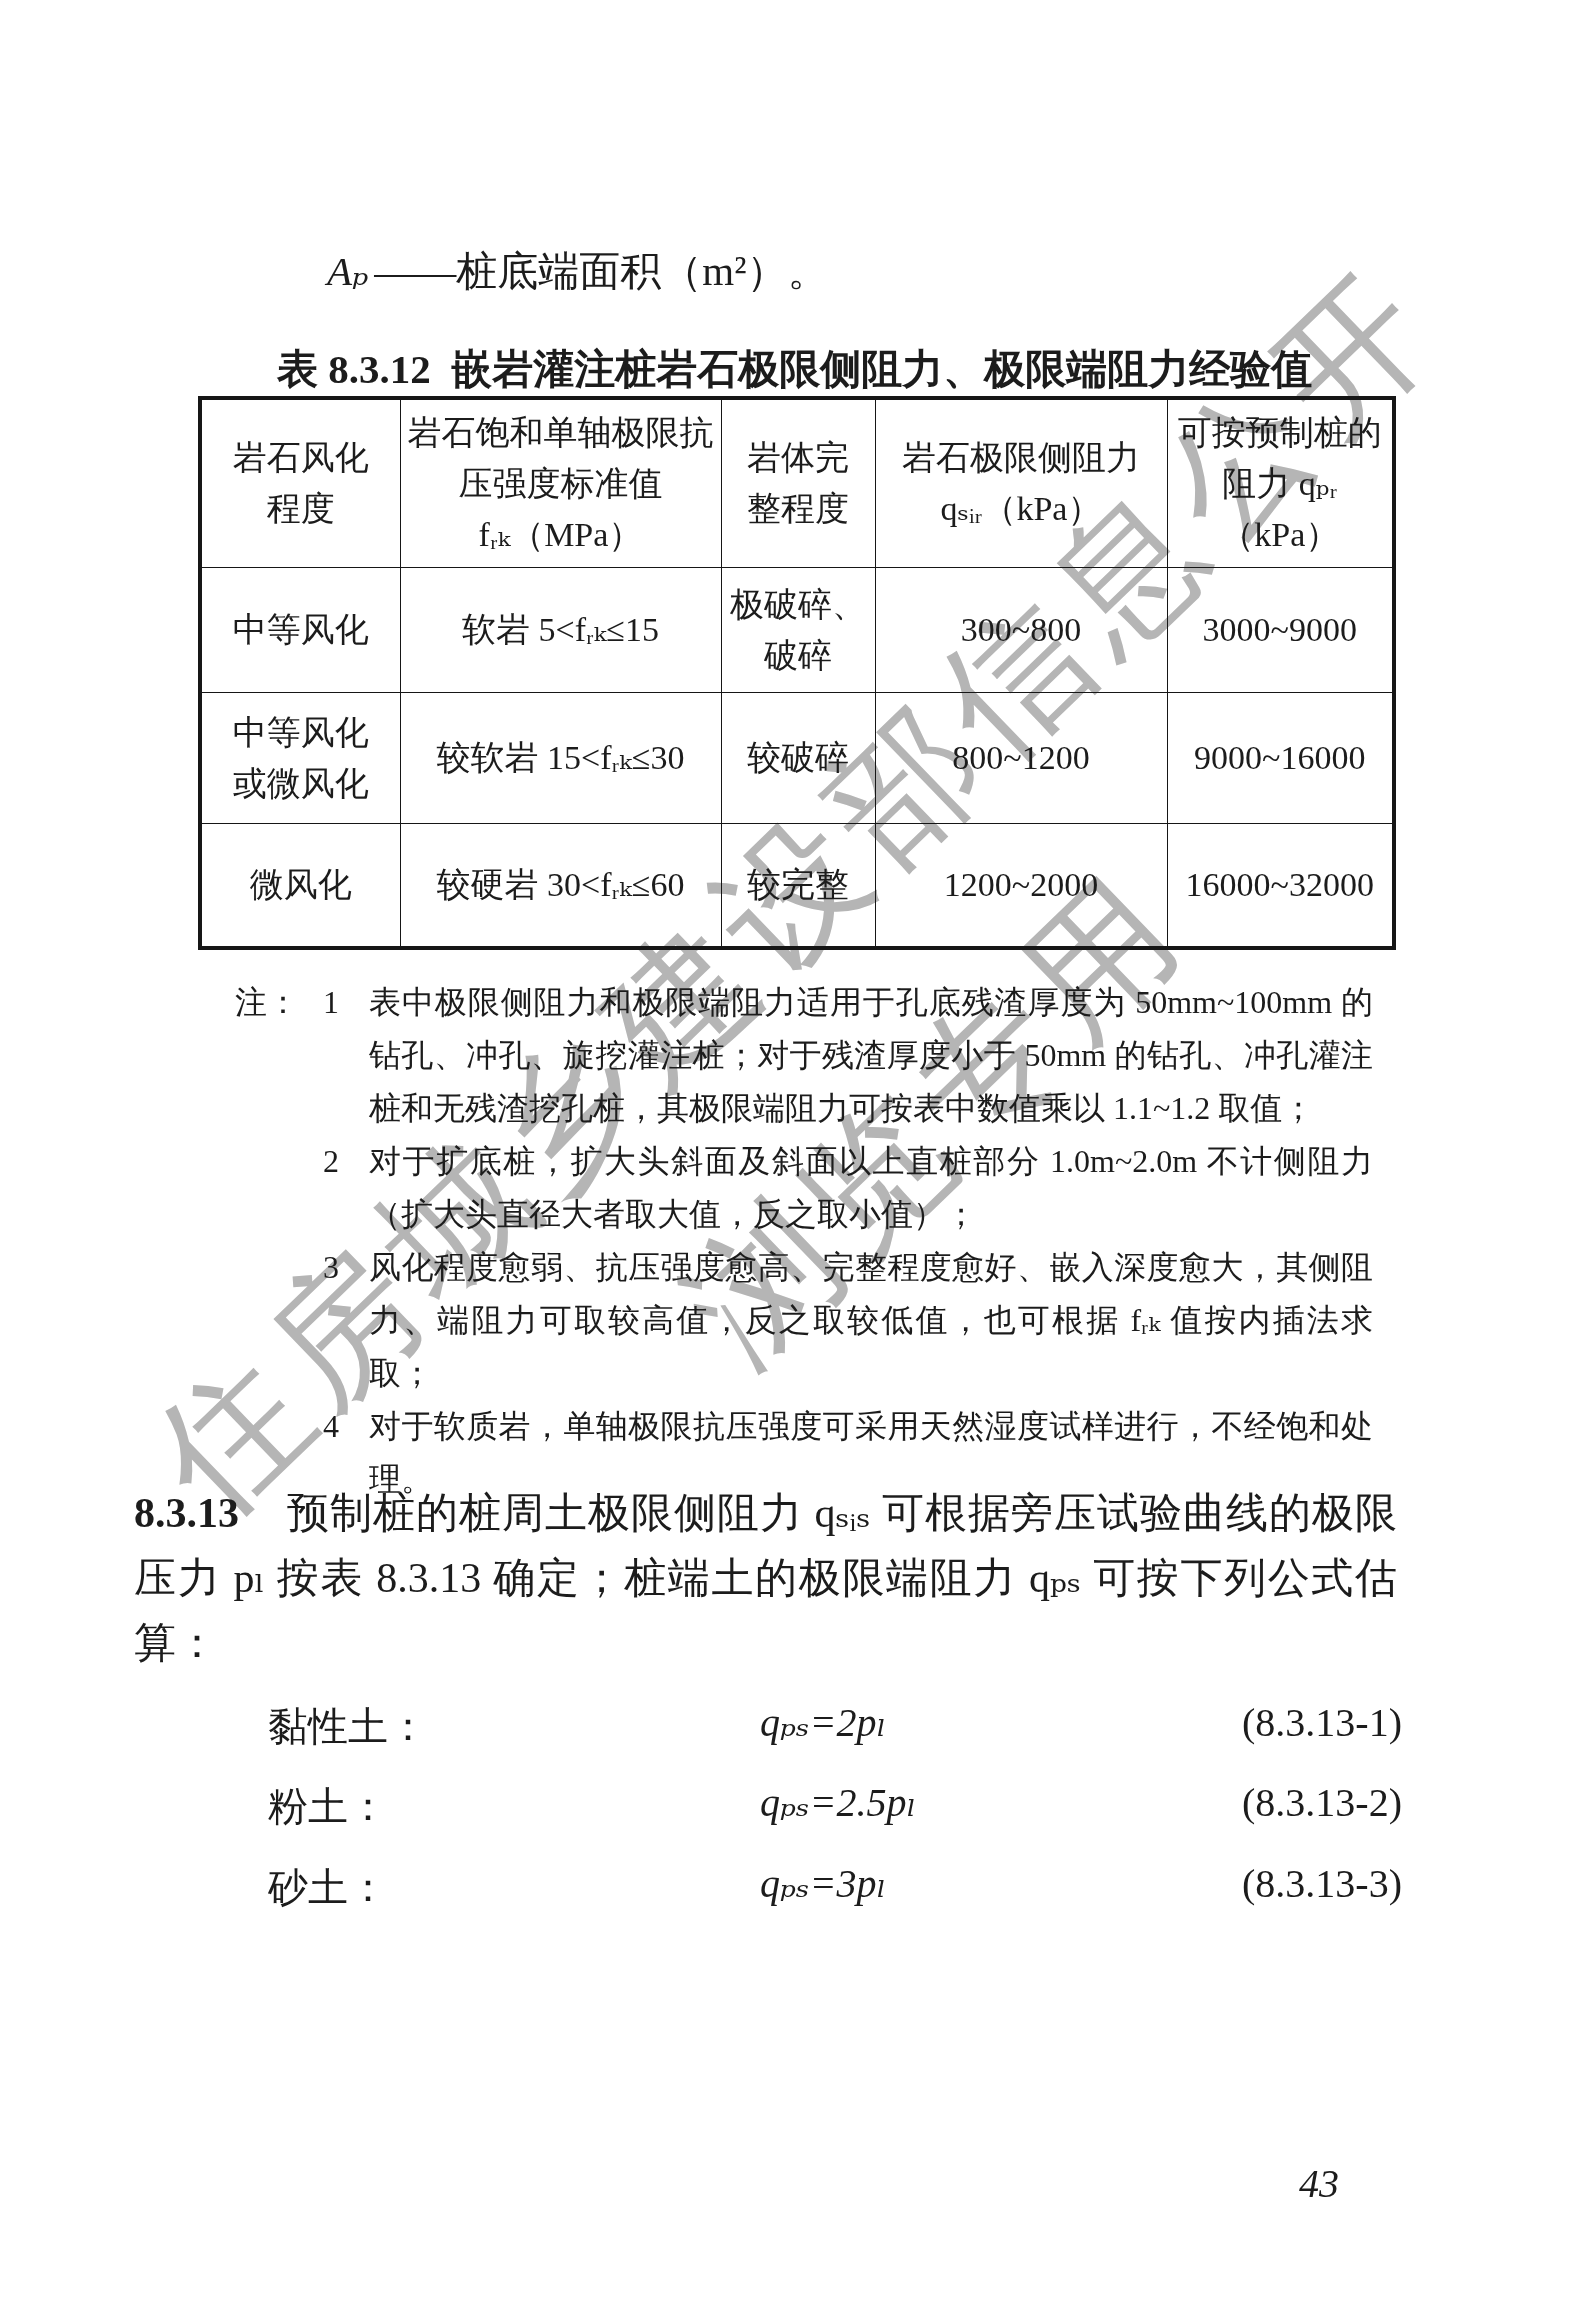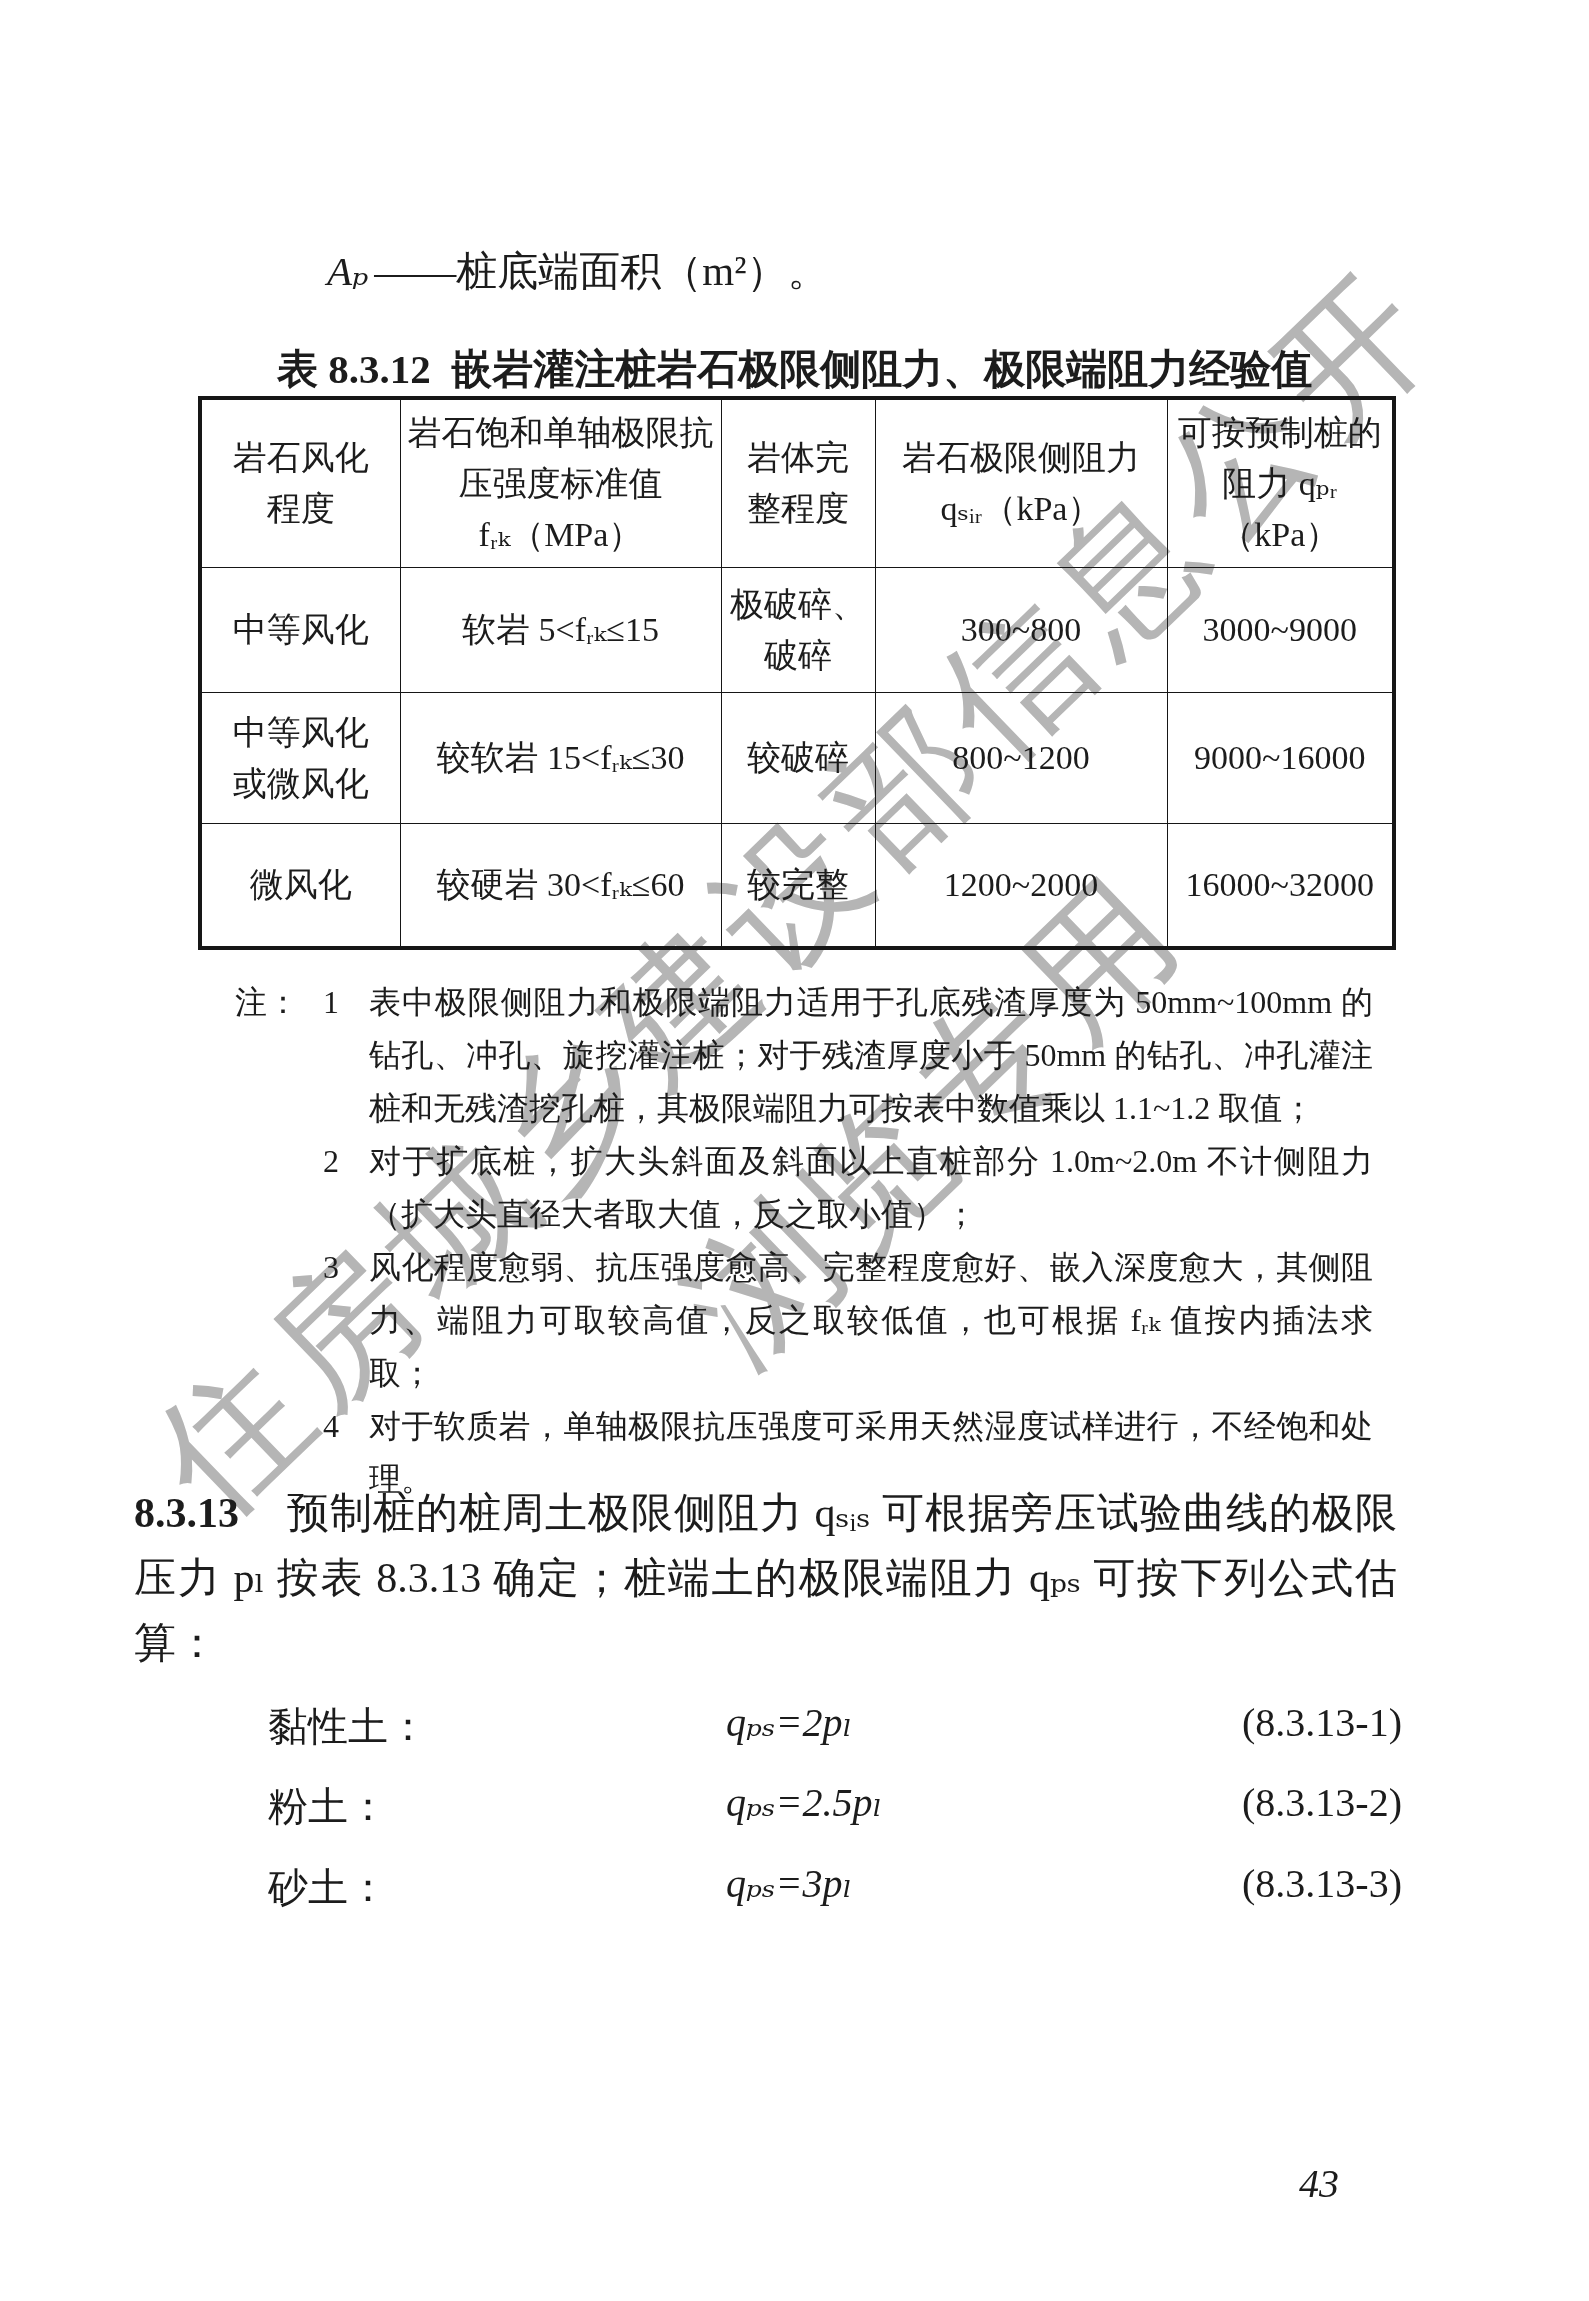--- a/index.html
+++ b/index.html
@@ -48,21 +48,21 @@
   .n-pre{position:absolute;left:0;}
   .n-num{position:absolute;left:88px;}
   .sec{
     position:absolute;left:134px;top:1481px;width:1263px;
     font-size:42px;line-height:65px;text-align:justify;
   }
   .sec-no{font-weight:bold;margin-right:47px;font-family:"Liberation Serif",serif;}
   .formula{position:absolute;left:134px;width:1268px;font-size:40px;}
   #f0{top:1699px;} #f1{top:1779px;} #f2{top:1860px;}
   .f-label{position:absolute;left:134px;}
-  .f-expr{position:absolute;left:592px;font-style:italic;text-align:right;}
+  .f-expr{position:absolute;left:626px;font-style:italic;text-align:right;}
   .f-num{position:absolute;right:0;}
   .closing{
     position:absolute;left:134px;top:1952px;width:1263px;
     font-size:42px;line-height:65px;text-align:justify;text-indent:82px;
   }
   .page-num{
     position:absolute;left:1299px;top:2160px;font-size:40px;font-style:italic;
   }
 </style>
 </head>

